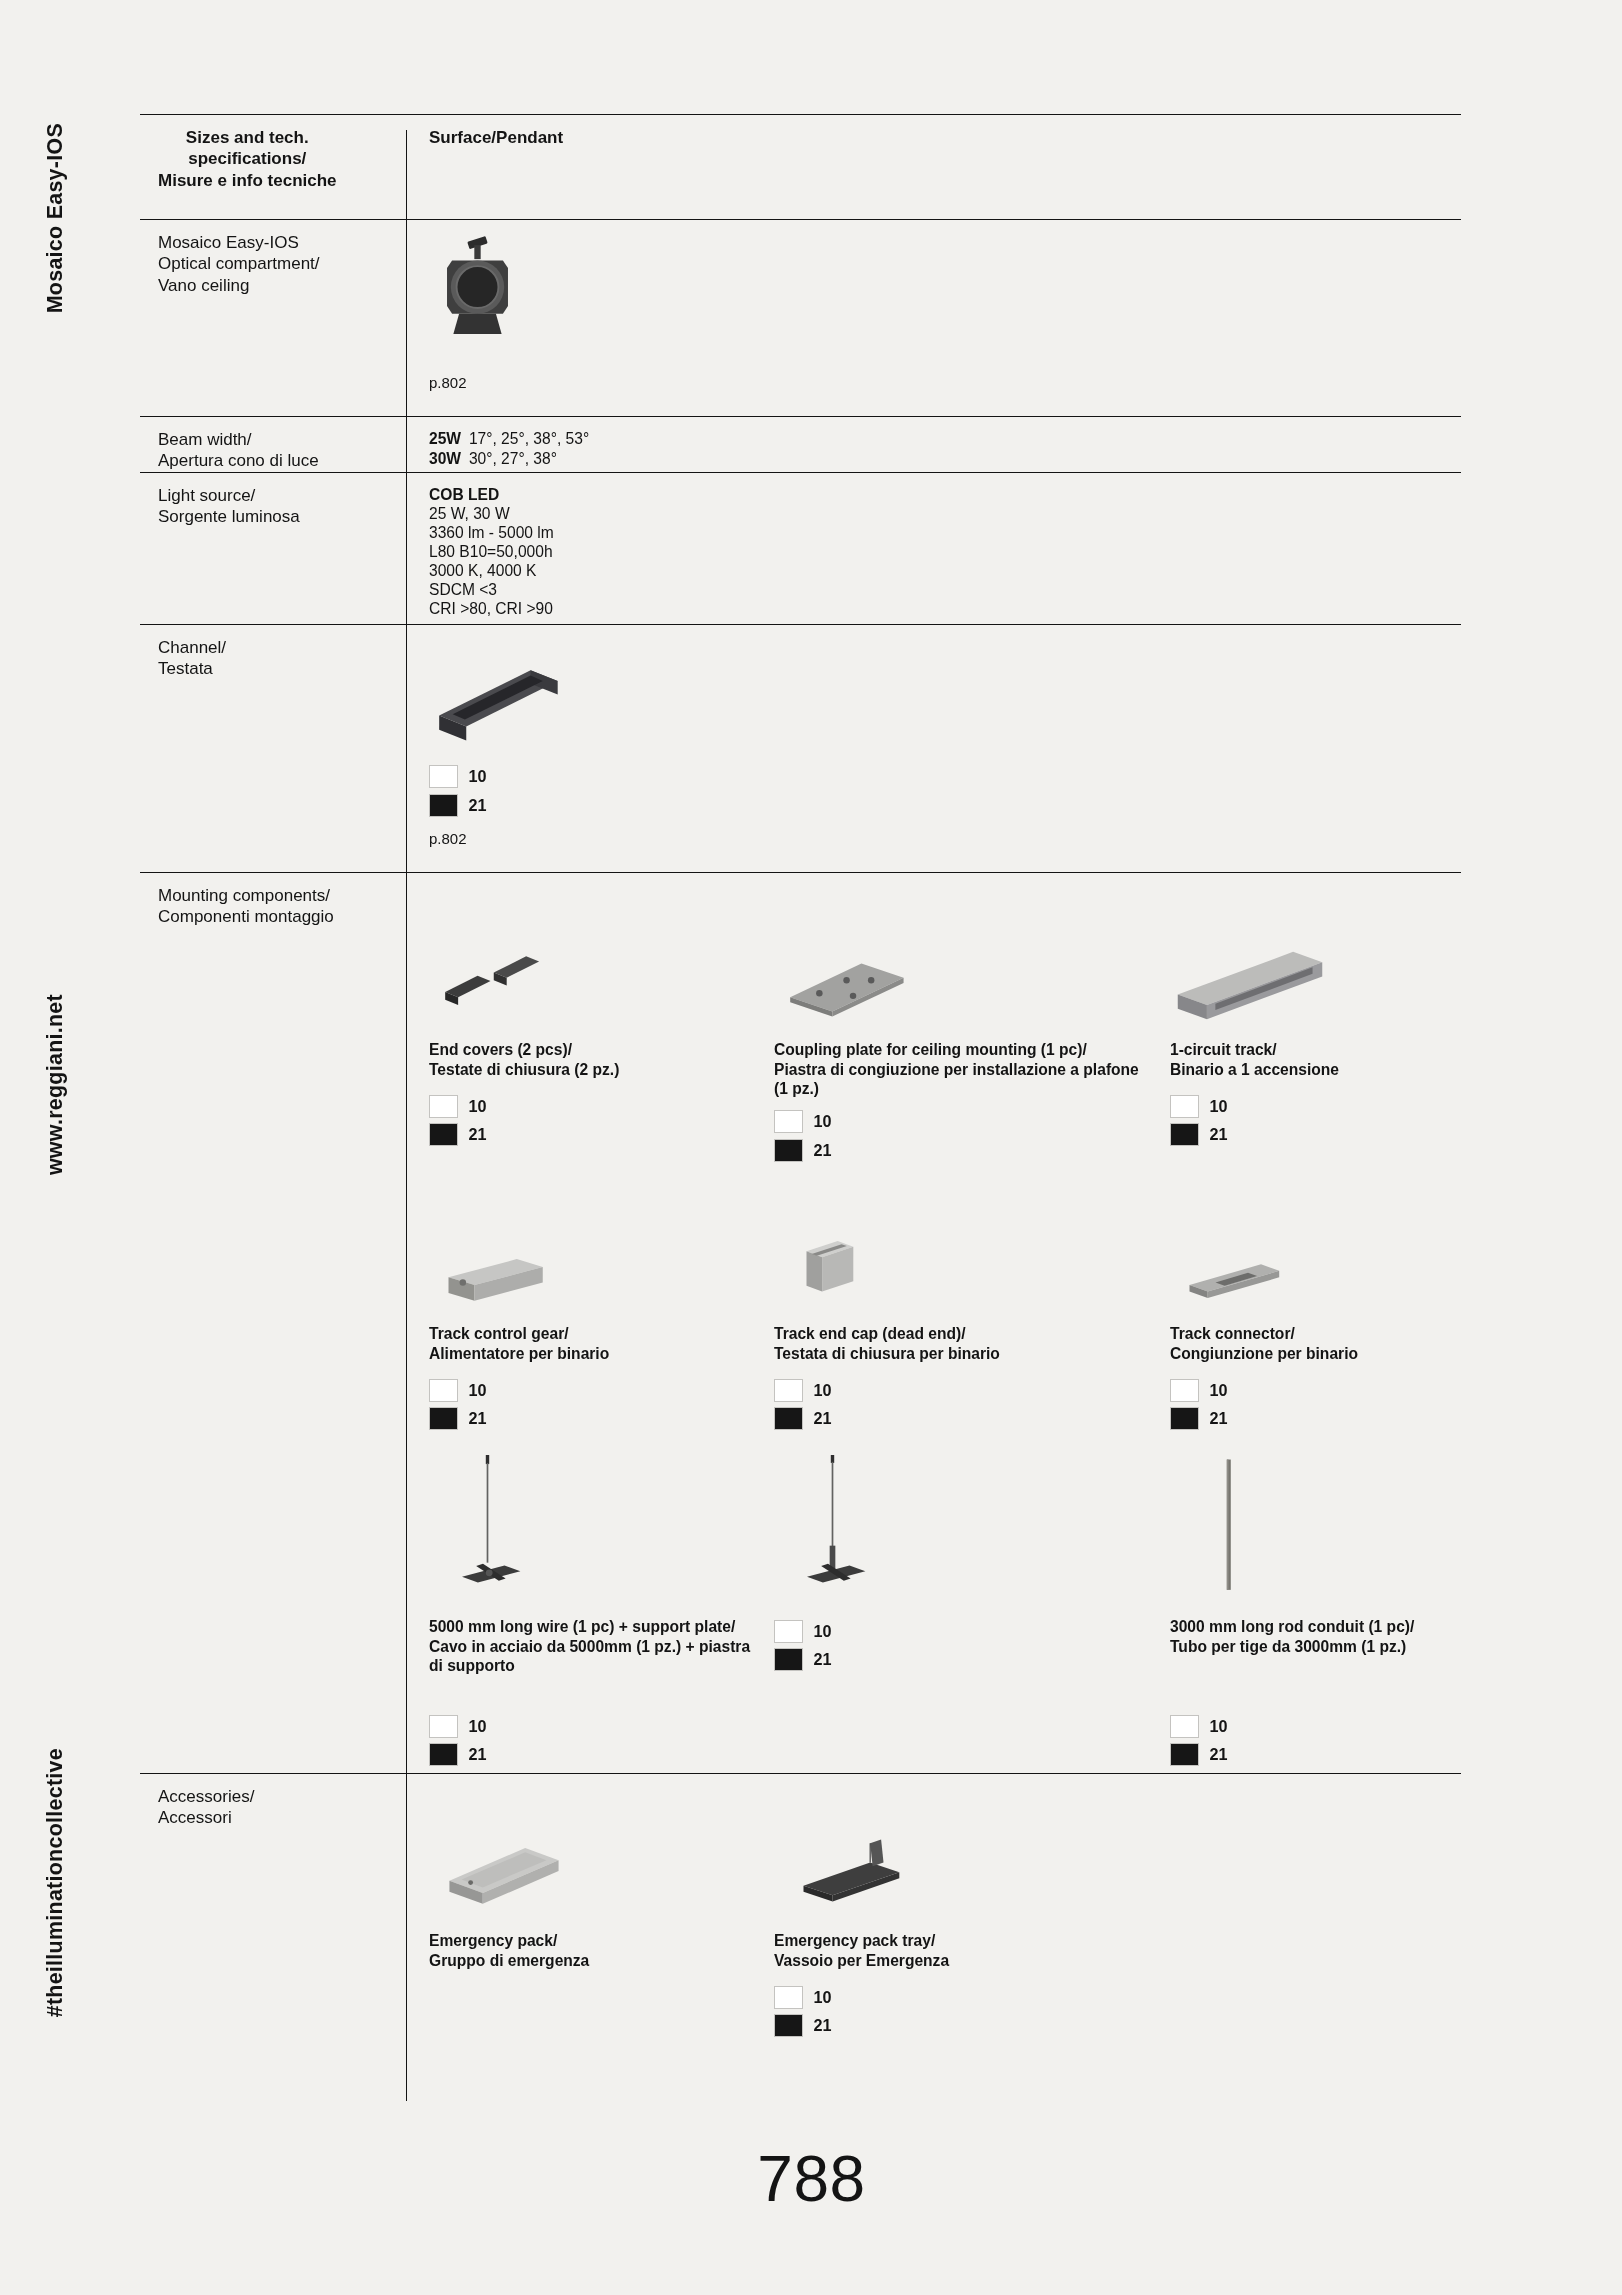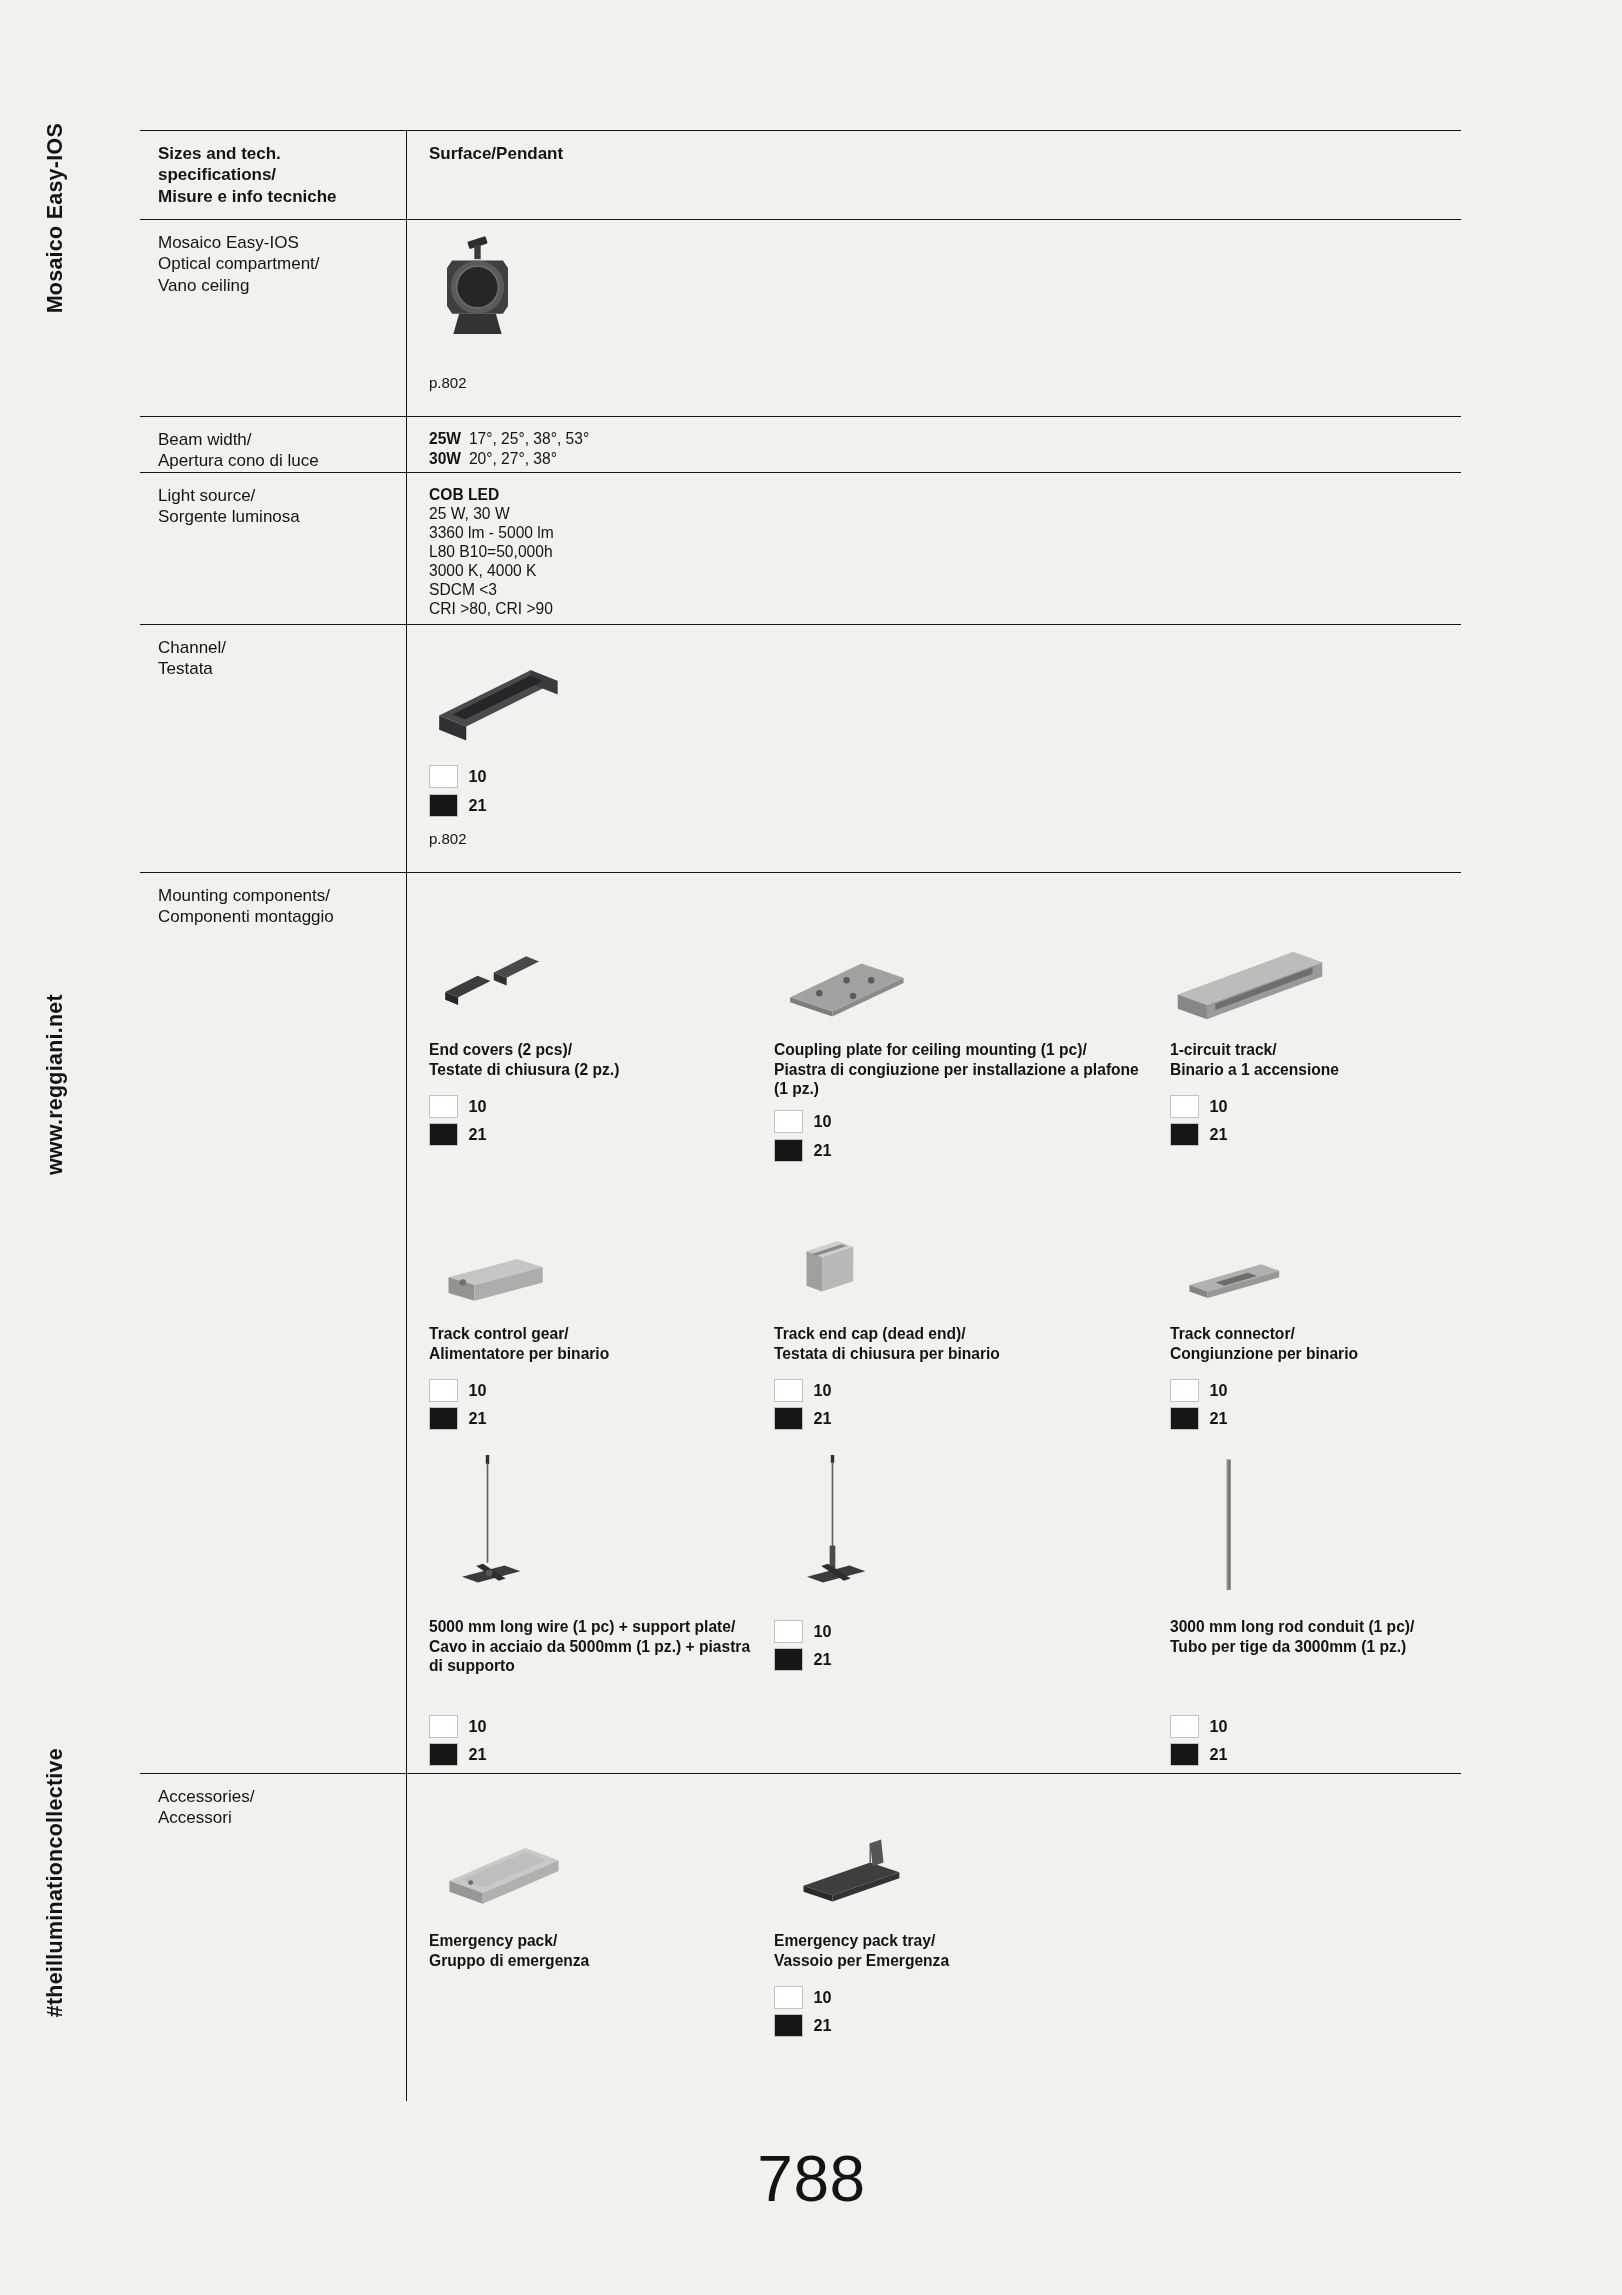--- a/index.html
+++ b/index.html
@@ -39,21 +39,21 @@
 <body>
 
 <div class="page">
 
   <div class="v-text" style="left:43px; top:123px;">Mosaico Easy-IOS</div>
   <div class="v-text" style="left:43px; top:994px;">www.reggiani.net</div>
   <div class="v-text" style="left:43px; top:1748px;">#theilluminationcollective</div>
 
   <div class="vline"></div>
 
-  <section class="row" style="top:130px; height:89px;">
+  <section class="row" style="top:114px; height:89px;text-align:center;">
     <div class="label bold">
       <div>Sizes and tech.</div>
       <div>specifications/</div>
       <div>Misure e info tecniche</div>
     </div>
     <div class="content bold">Surface/Pendant</div>
   </section>
 
   <section class="row" style="top:219px; height:197px;">
     <div class="label">
@@ -80,21 +80,21 @@
   <section class="row" style="top:416px; height:56px;">
     <div class="label">
       <div>Beam width/</div>
       <div>Apertura cono di luce</div>
     </div>
     <div class="content">
       <div class="spec-line">
         <span class="bold">25W</span><span class="angles">17°, 25°, 38°, 53°</span>
       </div>
       <div class="spec-line">
-        <span class="bold">30W</span><span class="angles">20°, 27°, 38°</span>
+        <span class="bold">30W</span><span class="angles">30°, 27°, 38°</span>
       </div>
     </div>
   </section>
 
   <section class="row" style="top:472px; height:152px;">
     <div class="label">
       <div>Light source/</div>
       <div>Sorgente luminosa</div>
     </div>
     <div class="content">

